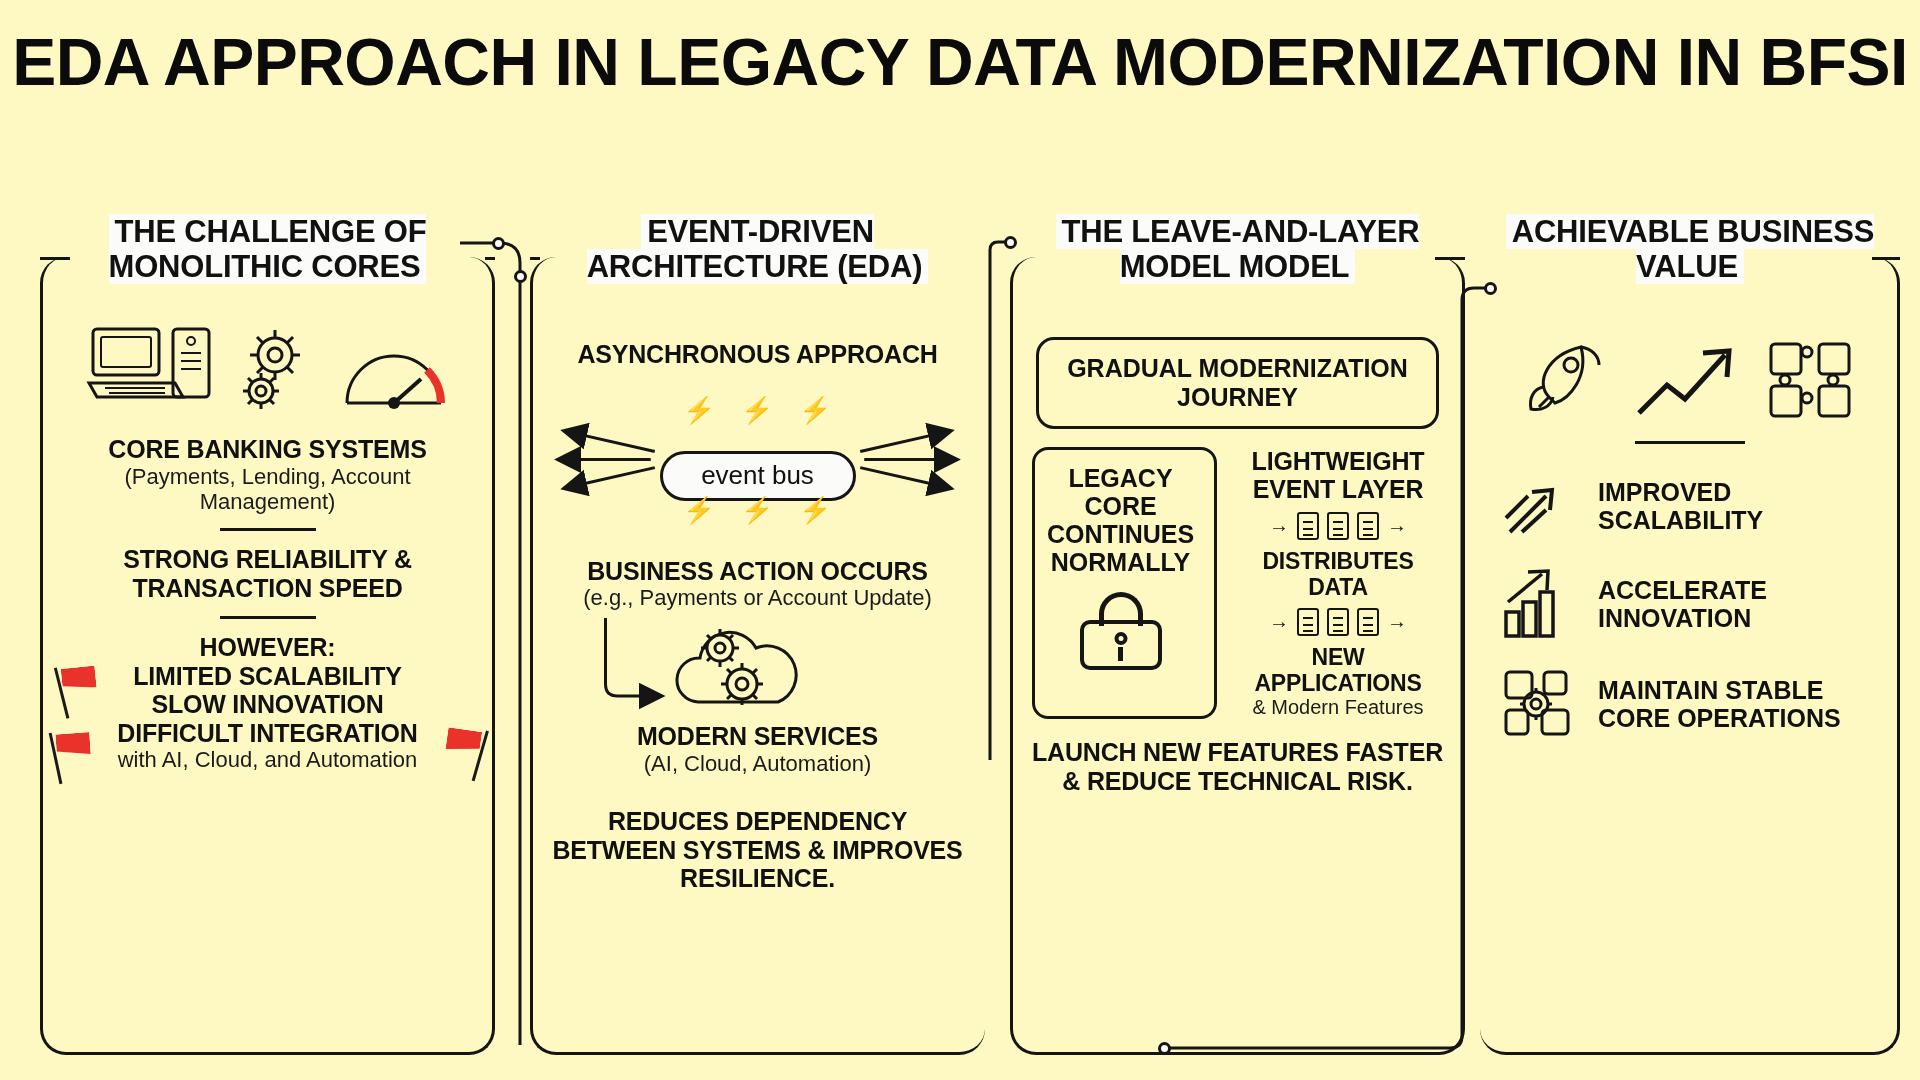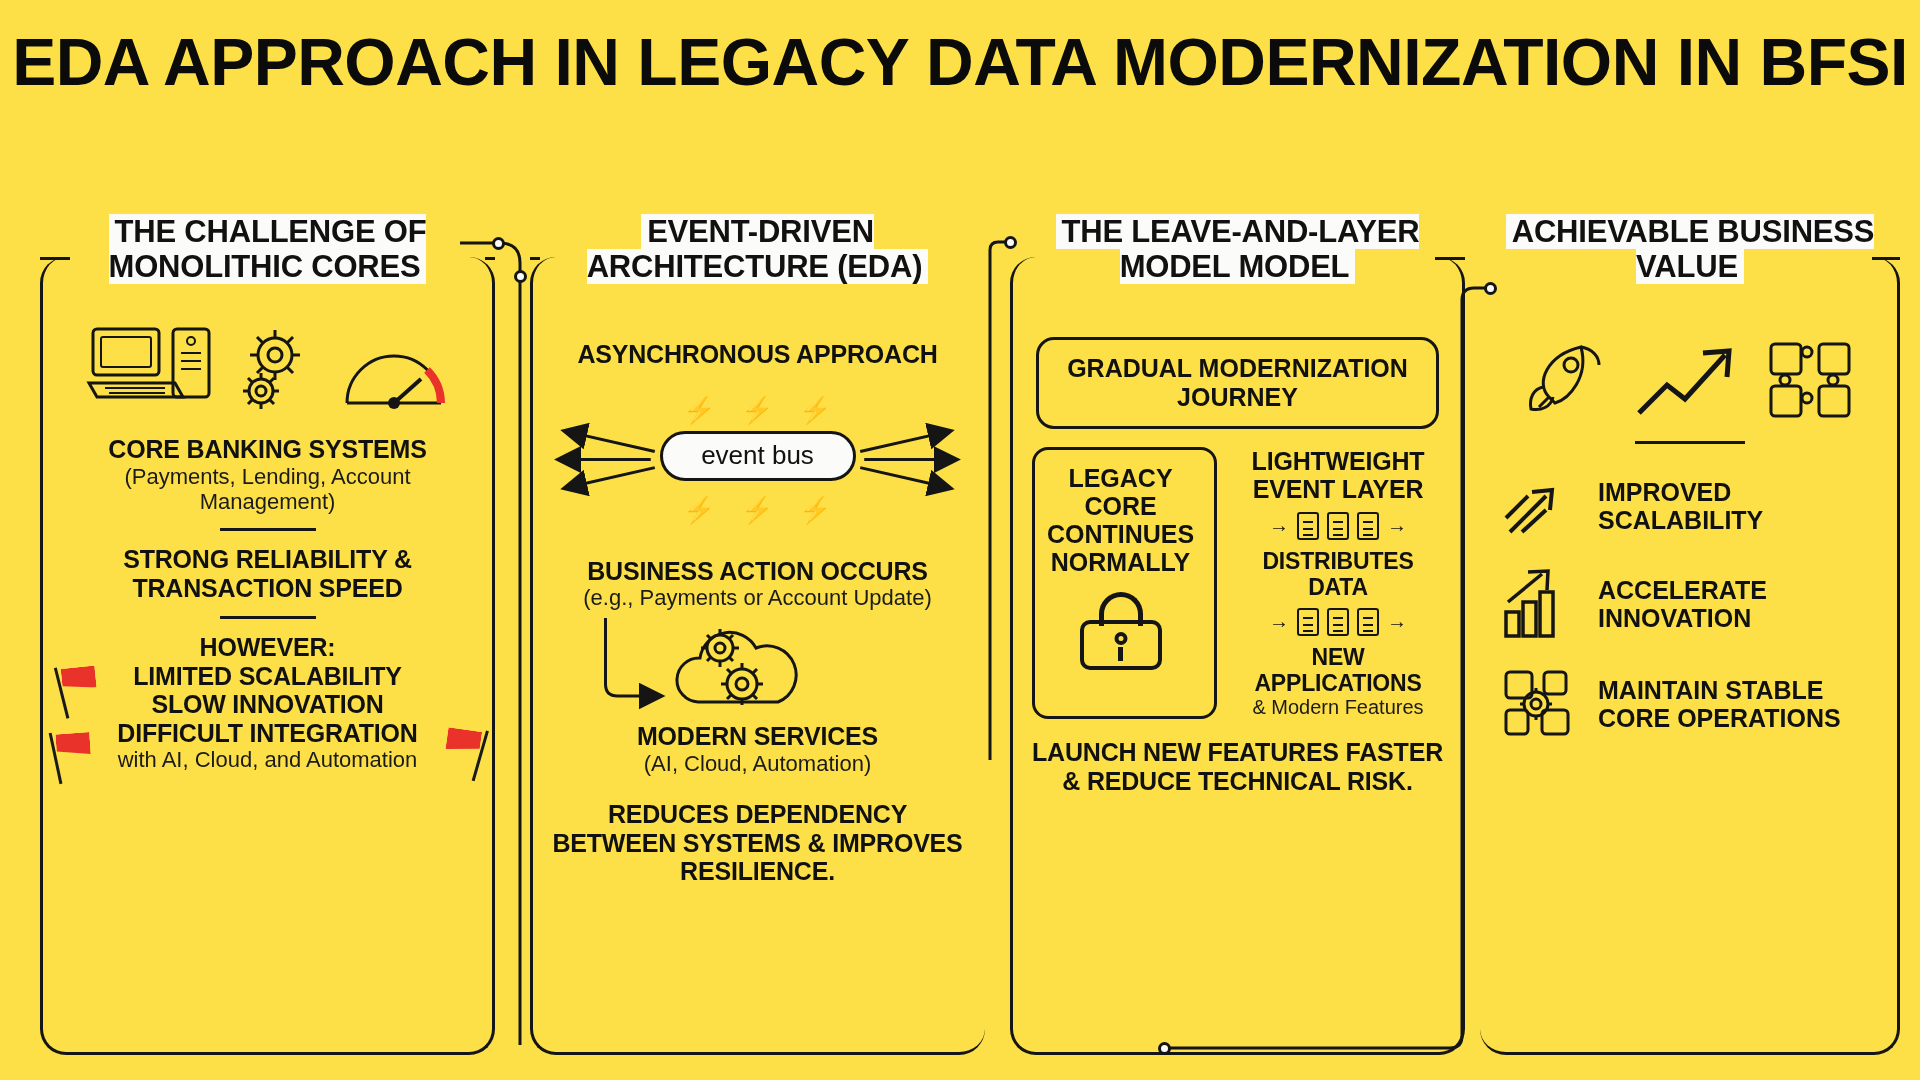--- a/index.html
+++ b/index.html
@@ -6,21 +6,21 @@
   html, body {
     width: 1920px; height: 1080px;
     background: #fbfbfa;
     font-family: "Liberation Sans", sans-serif;
     color: #111111;
     overflow: hidden;
   }
   #page {
     position: relative;
     width: 1920px; height: 1080px;
-    background: #fde047;
+    background: #fef9c3;
   }
 
   
   .title {
     position: absolute;
     top: 28px; left: 0; width: 1920px;
     text-align: center;
     font-weight: 800;
     font-size: 66px;
     line-height: 1.05;
@@ -137,21 +137,21 @@
   #flag3 { left: 392px; top: 510px; transform: rotate(8deg) scaleX(-1); }
 
   
   .eventbus-wrap {
     position: relative;
     height: 172px;
     margin: 6px 0 10px 0;
   }
   .bus-pill {
     position: absolute;
-    left: 50%; top: 56px;
+    left: 50%; top: 76px;
     transform: translateX(-50%);
     width: 196px; height: 50px;
     border: 3px solid #151515;
     border-radius: 26px;
     background: #fbfbfa;
     display: flex; align-items: center; justify-content: center;
     font-size: 26px;
     font-weight: 400;
   }
   .bolts {
@@ -447,21 +447,21 @@
             <circle cx="78" cy="66" r="15"></circle>
               <circle cx="78" cy="66" r="6"></circle>
             <path d="M78 45 v6 M78 81 v6 M57 66 h6 M93 66 h6 M63 51 l4 4 M89 77 l4 4 M93 51 l-4 4 M67 77 l-4 4"></path>
           </g>
         </svg>
       </div>
 
       <div class="h-strong">MODERN SERVICES</div>
       <div class="sub">(AI, Cloud, Automation)</div>
 
-      <div class="h-strong" style="margin-top:24px;">REDUCES DEPENDENCY BETWEEN SYSTEMS &amp; IMPROVES RESILIENCE.</div>
+      <div class="h-strong" style="margin-top:31px;">REDUCES DEPENDENCY BETWEEN SYSTEMS &amp; IMPROVES RESILIENCE.</div>
     </div>
   </div>
 
   <div class="col" id="col3">
     <div class="col-frame" style="border-top:none;"></div>
     <div class="top-stub" style="right:0;width:30px;"></div>
 
     <div class="col-head">
       <span>THE LEAVE-AND-LAYER MODEL MODEL</span>
     </div>

